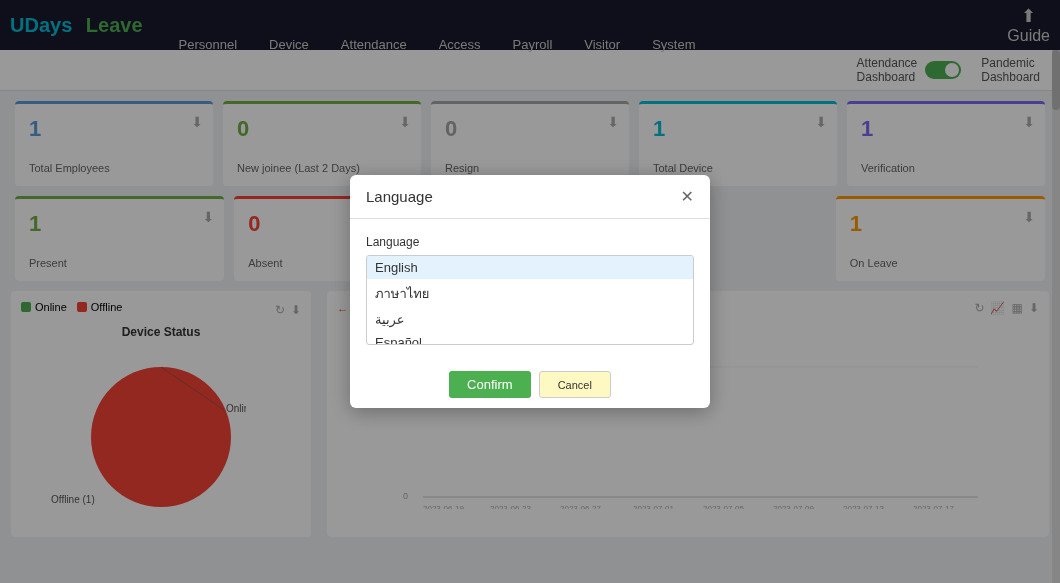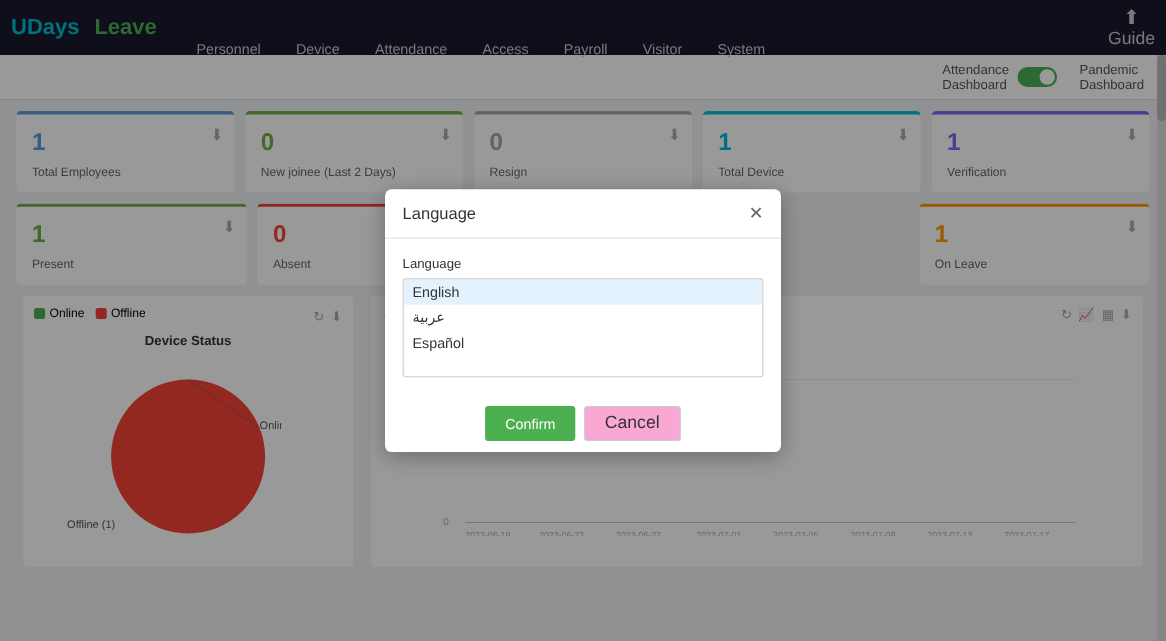--- a/index.html
+++ b/index.html
@@ -67,35 +67,35 @@
     .stat-card.green { border-top-color: #70ad47; }
     .stat-card.gray { border-top-color: #a5a5a5; }
     .stat-card.teal { border-top-color: #00bcd4; }
     .stat-card.purple { border-top-color: #7b68ee; }
     .stat-num { font-size: 22px; font-weight: bold; }
     .stat-num.blue-text { color: #5b9bd5; }
     .stat-num.green-text { color: #70ad47; }
     .stat-num.red-text { color: #f44336; }
     .stat-num.teal-text { color: #00bcd4; }
     .stat-num.purple-text { color: #7b68ee; }
-    .stat-label { font-size: 11px; color: #666; margin-top: 9px; }
+    .stat-label { font-size: 11px; color: #666; margin-top: 20px; }
     .stat-download { position: absolute; top: 10px; right: 10px; color: #aaa; font-size: 14px; cursor: pointer; }
 
     
     .stats-row2 {
       display: flex;
       gap: 10px;
       padding: 0 15px 10px 15px;
     }
 
     
     .charts-row {
       display: flex;
       gap: 16px;
-      padding: 0 21px;
+      padding: 0 11px;
     }
     .chart-card {
       background: #fff;
       border-radius: 4px;
       padding: 10px;
       flex: 1;
     }
     .chart-title { font-size: 12px; font-weight: bold; color: #333; margin-bottom: 8px; text-align: center; }
     .chart-ctrl { color: #aaa; font-size: 12px; cursor: pointer; }
 
@@ -157,26 +157,26 @@
     .btn-confirm {
       background: #4caf50;
       color: #fff;
       border: none;
       padding: 6px 18px;
       border-radius: 3px;
       font-size: 13px;
       cursor: pointer;
     }
     .btn-cancel {
-      background: #f9a8d4;
+      background: #fef9c3;
       color: #333;
       border: 1px solid #ccc;
       padding: 6px 18px;
       border-radius: 3px;
-      font-size: 16px;
+      font-size: 11px;
       cursor: pointer;
     }
 
     .scrollbar-track {
       position: absolute;
       right: 0;
       top: 50px;
       width: 8px;
       height: 533px;
       background: #e0e0e0;
@@ -344,20 +344,21 @@
 <div class="modal-overlay">
   <div class="modal">
     <div class="modal-header">
       <span class="modal-title">Language</span>
       <span class="modal-close">✕</span>
     </div>
     <div class="modal-body">
       <div class="modal-field-label">Language</div>
       <div class="lang-select">
         <div class="lang-option selected">English</div>
+        <div class="lang-option">ภาษาไทย</div>
         <div class="lang-option">عربية</div>
         <div class="lang-option">Español</div>
 
       </div>
     </div>
     <div class="modal-footer">
       <button class="btn-confirm">Confirm</button>
       <button class="btn-cancel">Cancel</button>
     </div>
   </div>

